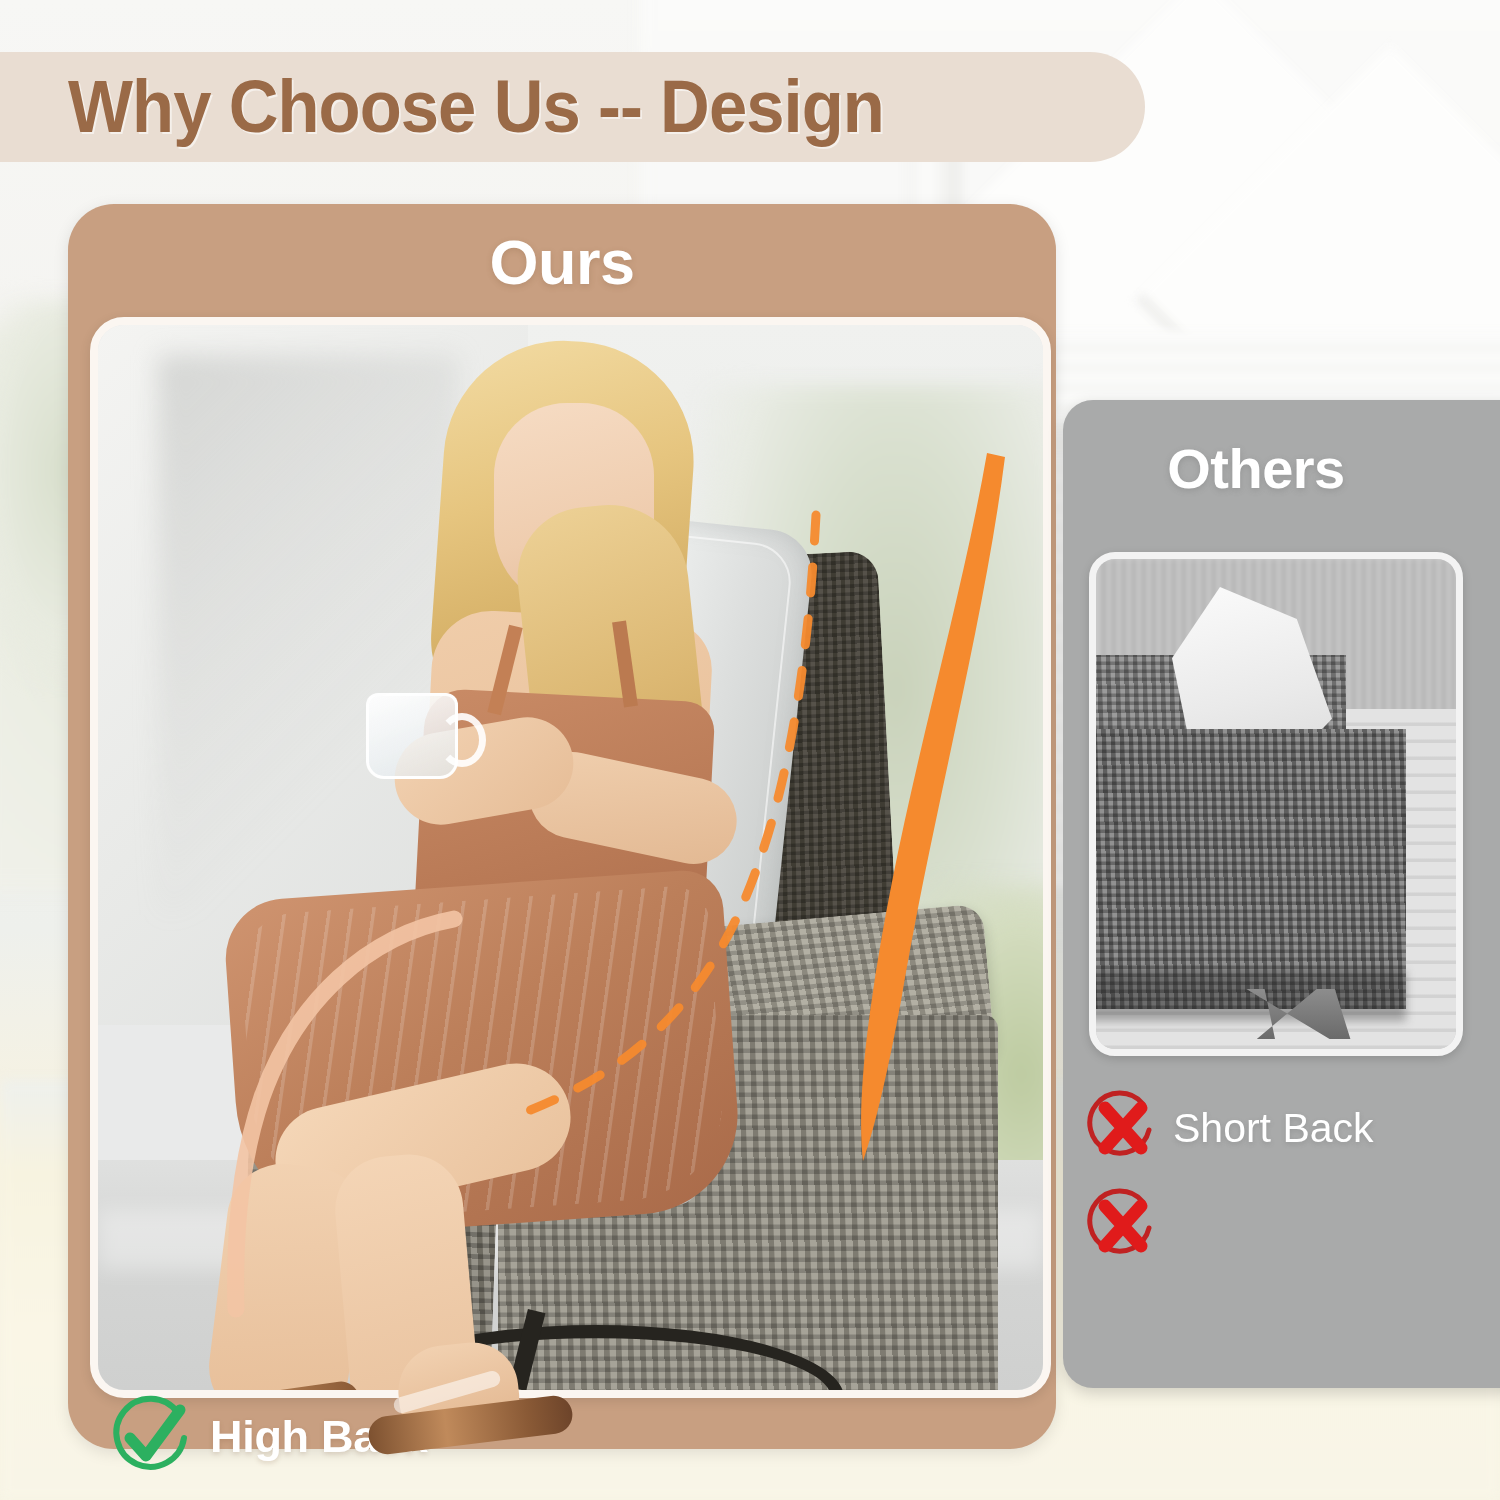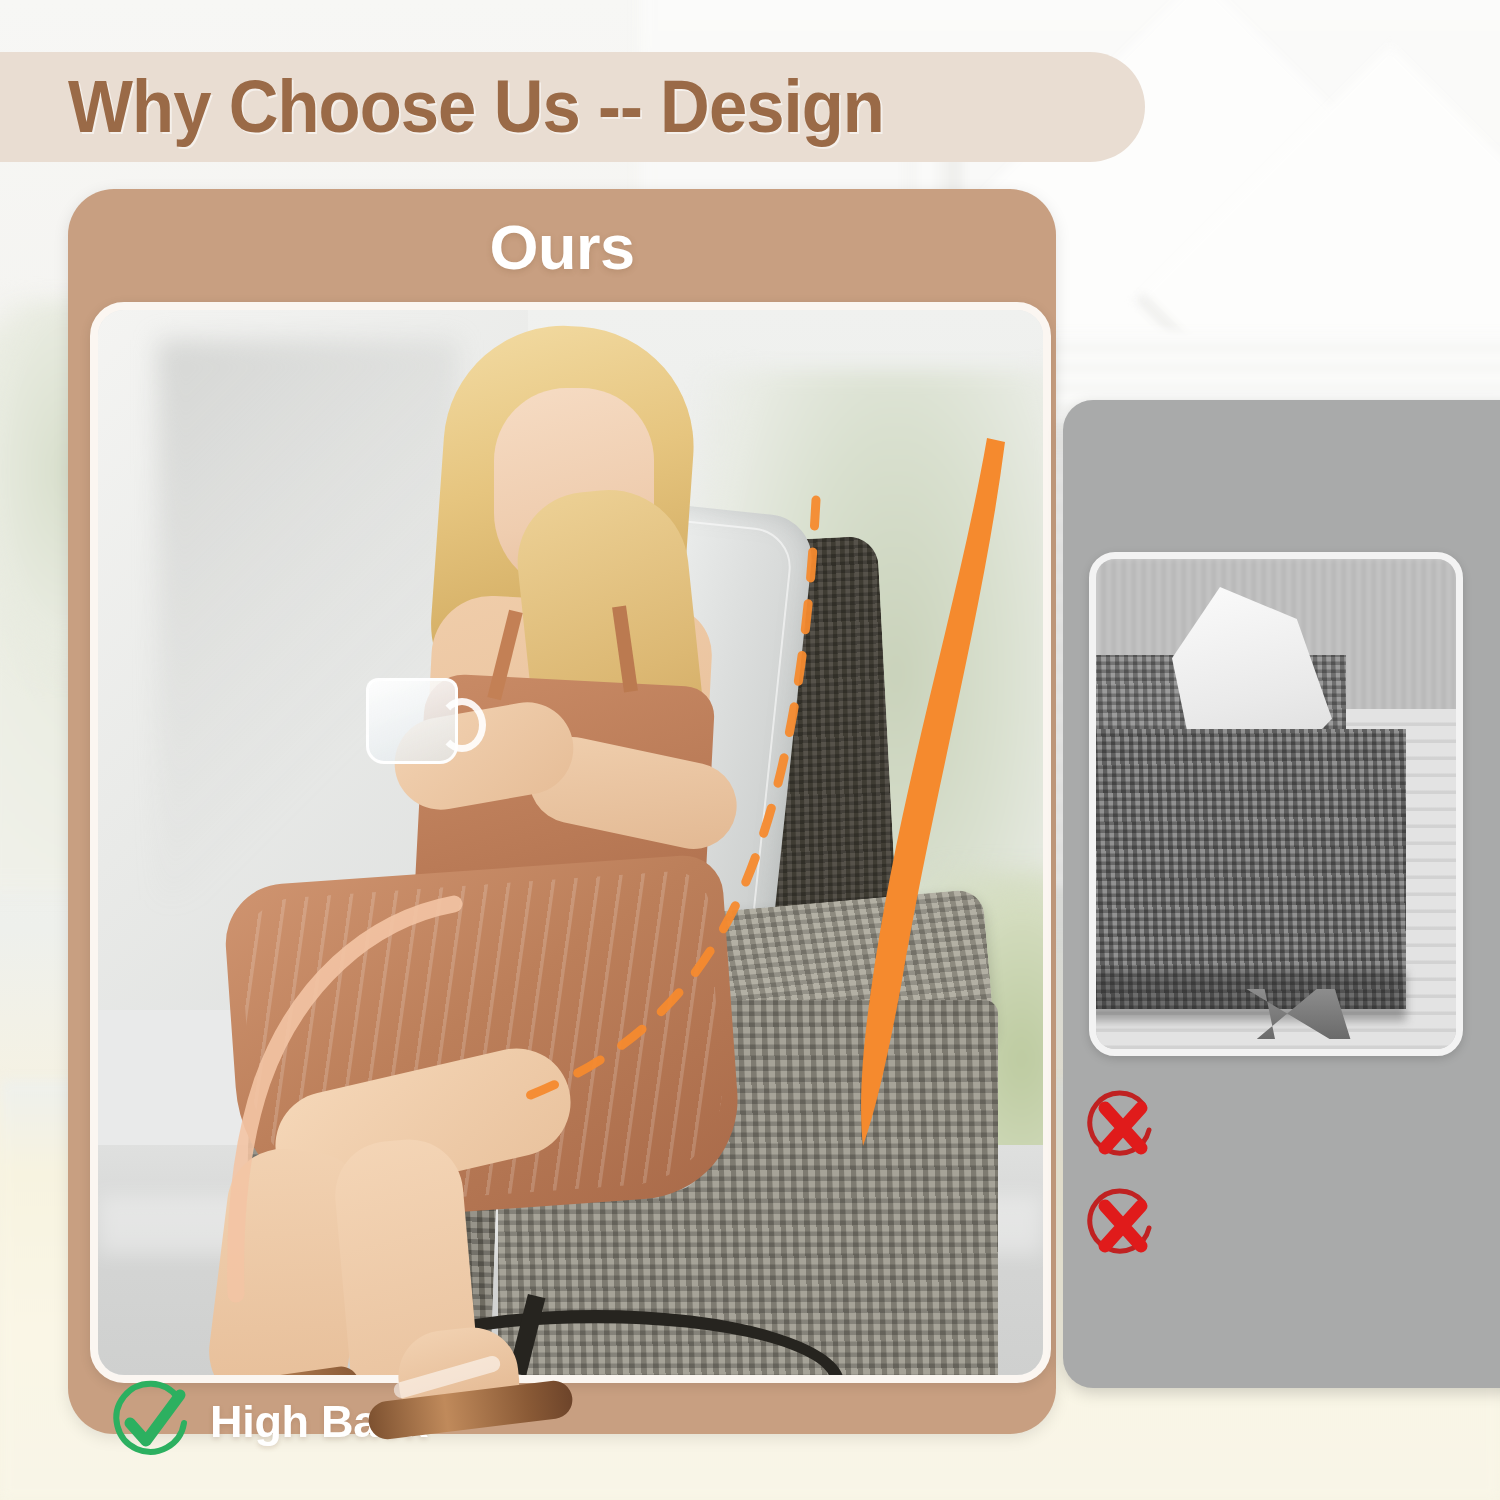--- a/index.html
+++ b/index.html
@@ -40,21 +40,21 @@
   }
   #title-text{
     margin-left:98px;font-size:74px;font-weight:700;color:#9a6a47;
     letter-spacing:-1px;line-height:1;white-space:nowrap;
     transform:scaleX(.93);transform-origin:left center;
     text-shadow:2px 2px 0 rgba(255,255,255,.55);
   }
 
   
   #ours-panel{
-    position:absolute;left:68px;top:189px;width:988px;height:1245px;
+    position:absolute;left:68px;top:204px;width:988px;height:1245px;
     background:#c89f81;border-radius:46px;
     box-shadow:0 4px 16px rgba(0,0,0,.10);
   }
   #ours-title{
     position:absolute;left:0;top:22px;width:100%;text-align:center;
     font-size:63px;font-weight:700;color:#ffffff;letter-spacing:-.5px;
     text-shadow:0 2px 6px rgba(120,80,50,.22);
   }
   
   #ours-photo-frame{
@@ -365,38 +365,40 @@
         <path d="M22 44 L38 62 L72 16" fill="none" stroke="#2cb060" stroke-width="11" stroke-linecap="round" stroke-linejoin="round"></path>
       </svg>
       <div class="btext">High Back</div>
     </div>
 
   </div>
 </div>
 
 <div id="others-panel">
 
+  <div id="others-title">Others</div>
 
   <div id="others-photo-frame">
     <div class="op op-bg"></div>
     <div class="op op-bgwall"></div>
     <div class="op op-sofa-back"></div>
     <div class="op op-pillow"></div>
     <div class="op op-sofa-body"></div>
     <div class="op op-shadow"></div>
     <div class="op op-legs"></div>
   </div>
 
   <div class="others-bullets">
 
     <div class="obullet">
       <svg class="glyph" viewBox="0 0 76 76">
         <path d="M58 14 A30 30 0 1 0 64 40" fill="none" stroke="#c02222" stroke-width="5" stroke-linecap="round"></path>
         <path d="M20 18 L56 58 M56 18 L20 58" fill="none" stroke="#e01b1b" stroke-width="13" stroke-linecap="round"></path>
       </svg>
+      <div class="btext">Short Back</div>
     </div>
 
     <div class="obullet">
       <svg class="glyph" viewBox="0 0 76 76">
         <path d="M58 14 A30 30 0 1 0 64 40" fill="none" stroke="#c02222" stroke-width="5" stroke-linecap="round"></path>
         <path d="M20 18 L56 58 M56 18 L20 58" fill="none" stroke="#e01b1b" stroke-width="13" stroke-linecap="round"></path>
       </svg>
     </div>
 
   </div>

